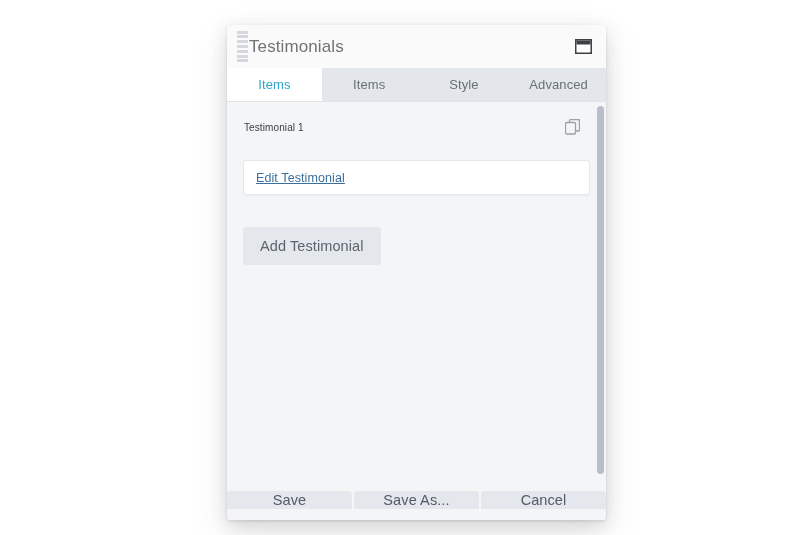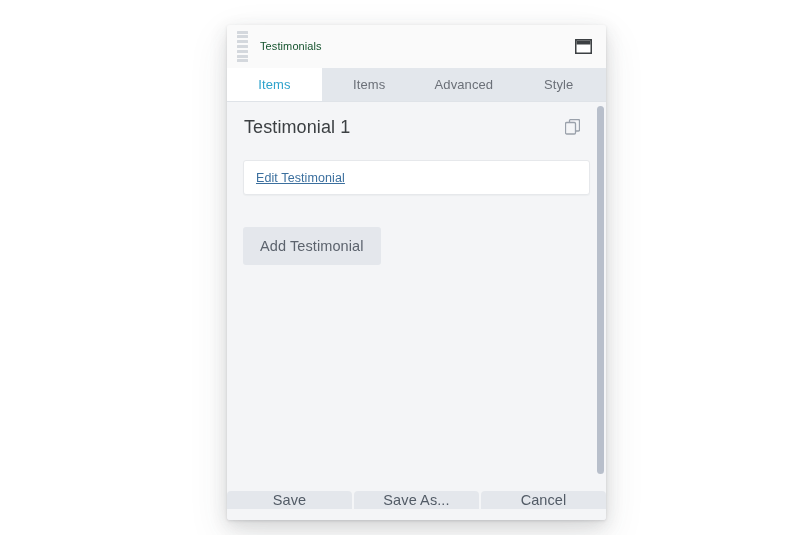--- a/index.html
+++ b/index.html
@@ -61,24 +61,23 @@
   }
   .drag-handle i {
     display: block;
     width: 11px;
     height: 3px;
     background: #d4d8dd;
     border-radius: 0.5px;
   }
 
   .panel-title {
-    margin-left: 11px;
-    font-size: 11px;
+    font-size: 17px;
     line-height: 1;
-    color: #14532d;
+    color: #737373;
     letter-spacing: 0.1px;
     flex: 1 1 auto;
     white-space: nowrap;
     overflow: hidden;
   }
 
   .window-icon {
     flex: 0 0 auto;
     width: 17px;
     height: 15px;
@@ -131,21 +130,21 @@
   .item-block { margin: 0 0 0 0; }
 
   .item-header {
     display: flex;
     align-items: center;
     height: 26px;
     padding: 0 10px 0 9px;
     box-sizing: border-box;
   }
   .item-label {
-    font-size: 18px;
+    font-size: 10px;
     color: #3c4043;
     flex: 1 1 auto;
     letter-spacing: 0.1px;
   }
   .copy-icon {
     width: 15px;
     height: 16px;
     flex: 0 0 auto;
     cursor: pointer;
   }
@@ -257,22 +256,22 @@
         <svg width="17" height="15" viewBox="0 0 17 15">
           <rect x="0.5" y="0.5" width="16" height="14" rx="1.5" fill="#ffffff" stroke="#3c4043" stroke-width="2"></rect>
           <rect x="1.5" y="1.5" width="14" height="4" fill="#3c4043"></rect>
         </svg>
       </span>
     </div>
 
     <div class="tabs">
       <div class="tab active">Items</div>
       <div class="tab">Items</div>
+      <div class="tab">Style</div>
       <div class="tab">Advanced</div>
-      <div class="tab">Style</div>
     </div>
 
     <div class="content-wrap">
       <div class="content">
 
         <div class="item-block">
 
           <div class="item-header">
             <span class="item-label">Testimonial 1</span>
 

